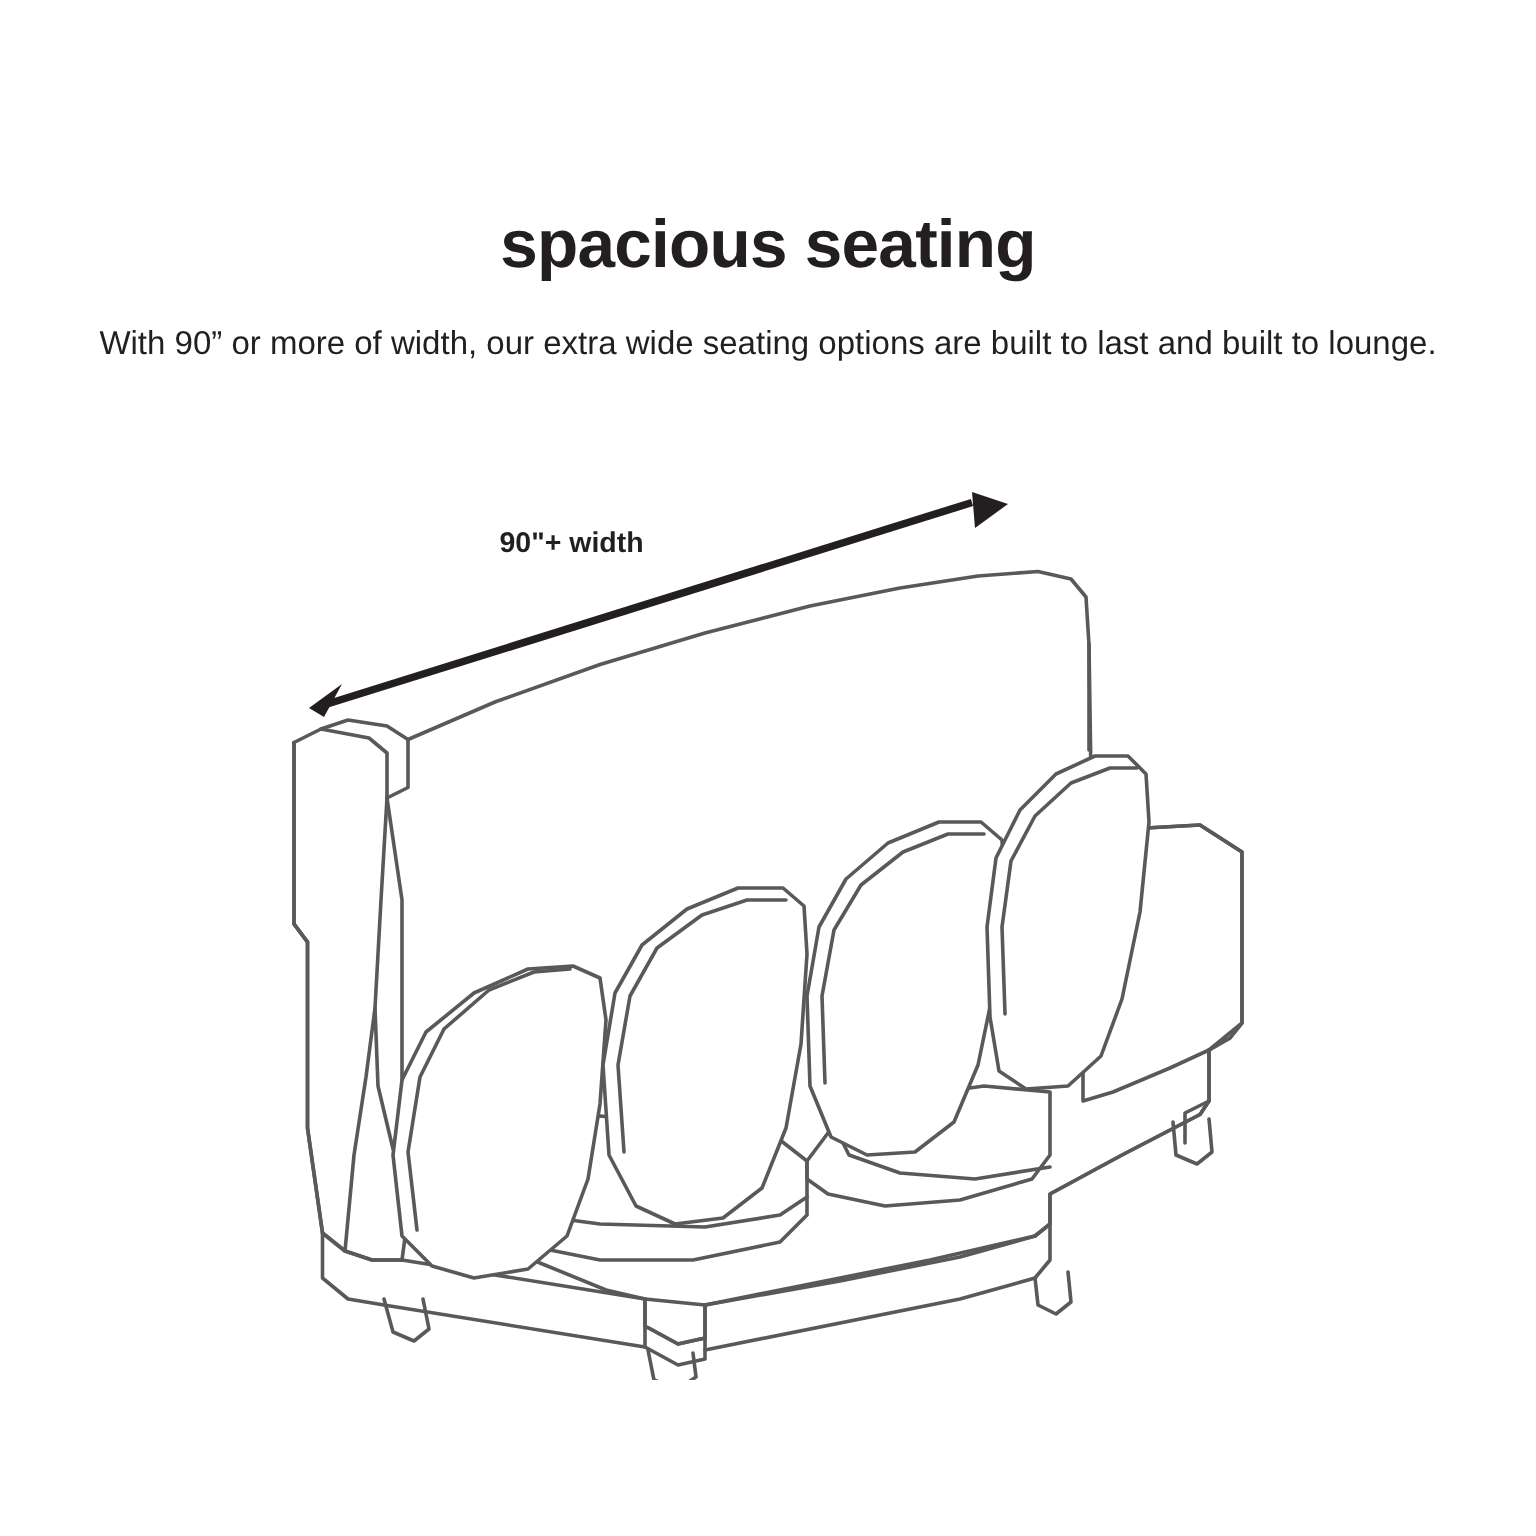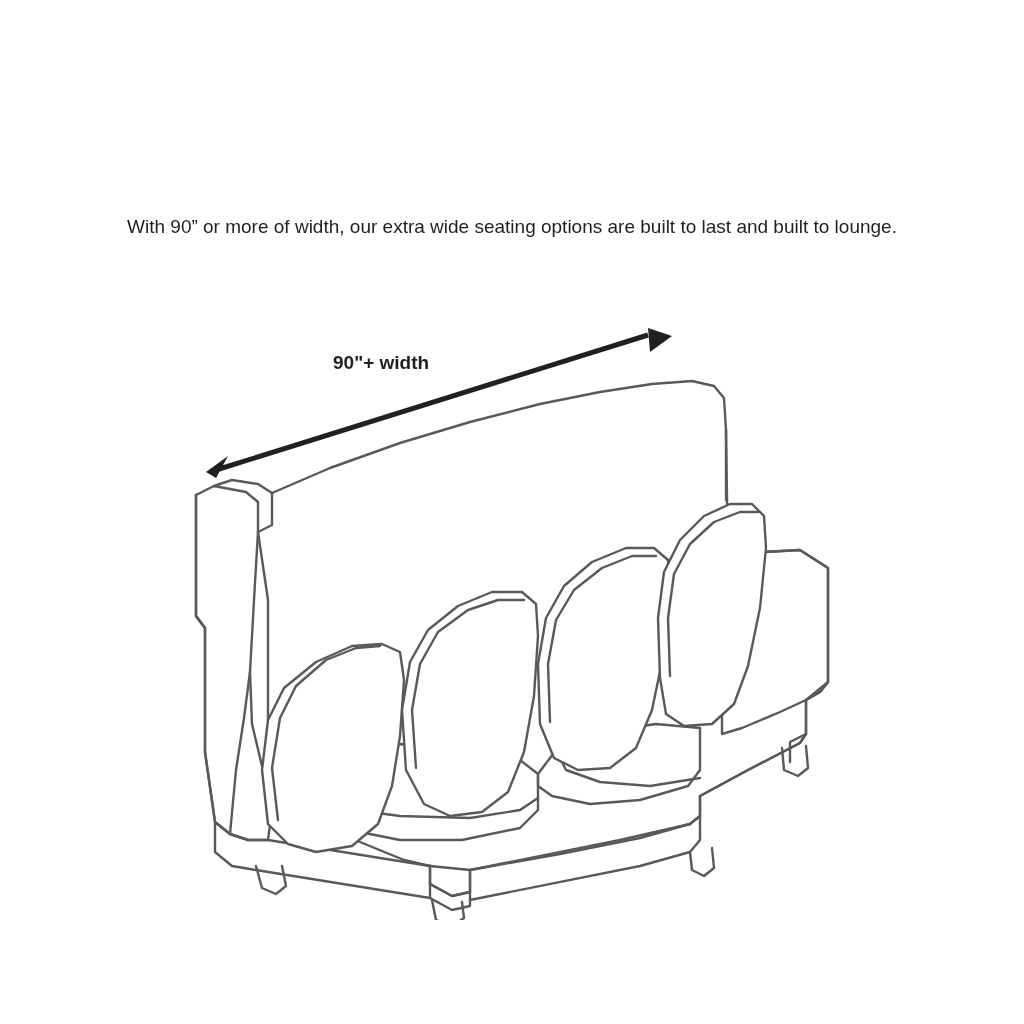--- a/index.html
+++ b/index.html
@@ -32,21 +32,21 @@
     letter-spacing: -0.5px;
     color: #231f20;
     line-height: 1.1;
   }
   .subcopy {
     position: absolute;
     top: 213px;
     left: 0;
     width: 1024px;
     text-align: center;
-    font-size: 19px;
+    font-size: 22px;
     line-height: 1.45;
     color: #231f20;
   }
   .subcopy .line {
     display: block;
     white-space: nowrap;
   }
   .illustration {
     position: absolute;
     top: 300px;
@@ -67,20 +67,21 @@
     font-weight: bold;
     color: #231f20;
     white-space: nowrap;
   }
 </style>
 </head>
 <body>
 
 <div class="page">
 
+  <div class="headline">spacious seating</div>
 
   <div class="subcopy">
     <span class="line">With 90” or more of width, our extra wide seating options are built to last and built to lounge.</span>
   </div>
 
   <div class="illustration">
     <svg viewBox="0 0 1024 620" xmlns="http://www.w3.org/2000/svg">
       <g fill="none" stroke="#58595b" stroke-width="2.4" stroke-linejoin="round" stroke-linecap="round">
 
         <path d="M212 175 L233 178 L262 185 L300 172 L352 152 L420 132 L490 114 L560 99 L620 89 L668 83 L700 82 L716 86 L722 96 L722 120" fill="#ffffff" stroke="none"></path>

